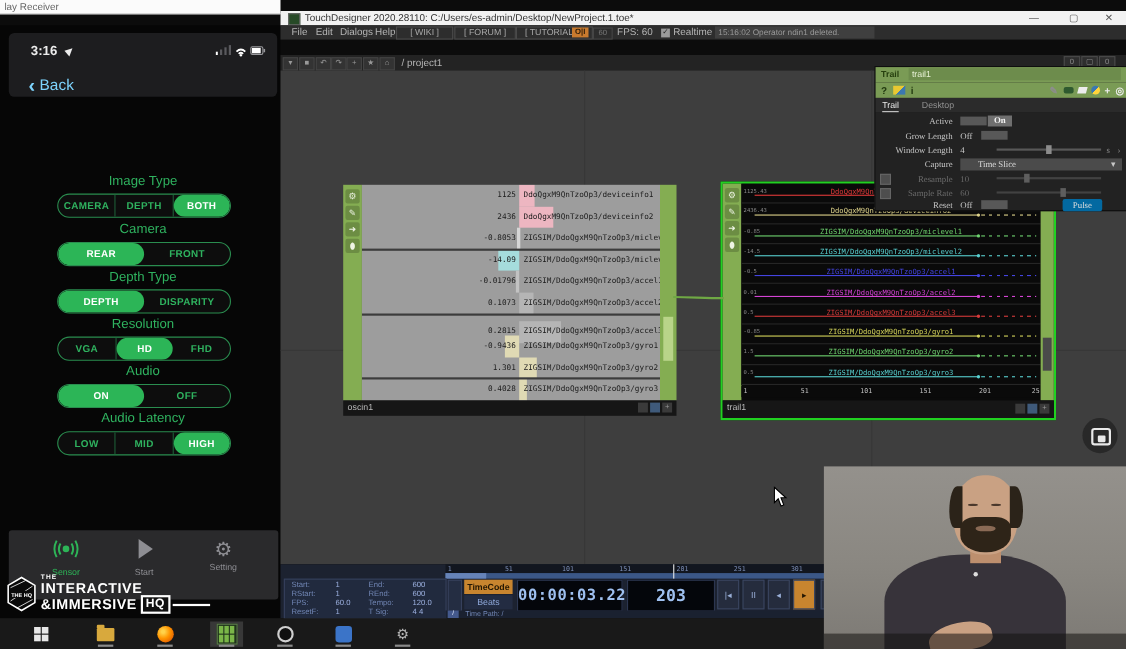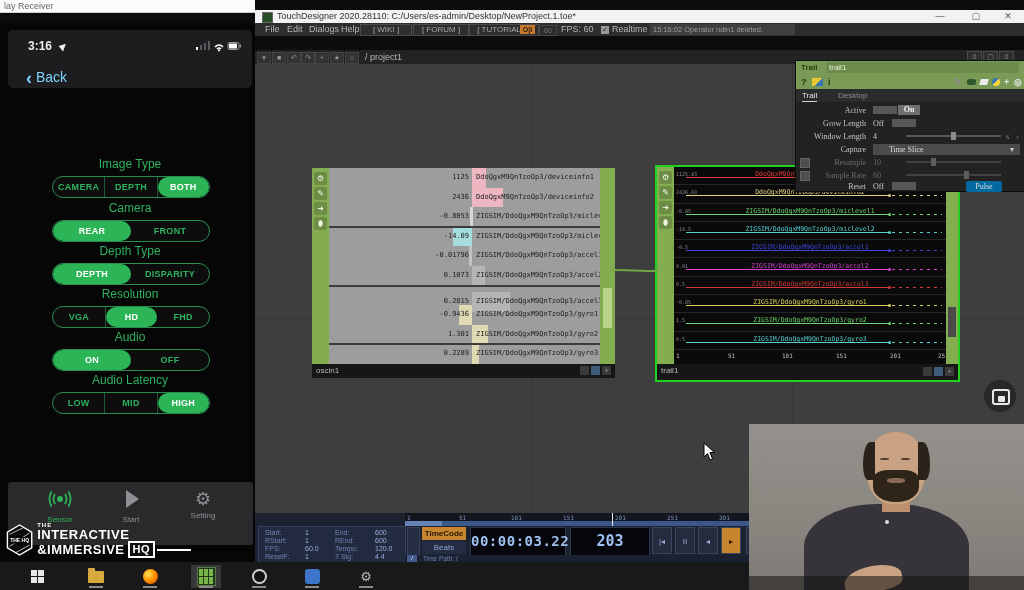--- a/index.html
+++ b/index.html
@@ -383,21 +383,21 @@
             <div class="oscin-val">-0.9436</div>
             <div class="oscin-ch">ZIGSIM/DdoQgxM9QnTzoOp3/gyro1</div>
           </div>
           <div class="oscin-row" style="top: 156.8px;">
             <div class="oscin-bar" style="left: 143px; width: 16px; background: rgb(224, 218, 180);"></div>
             <div class="oscin-val">1.301</div>
             <div class="oscin-ch">ZIGSIM/DdoQgxM9QnTzoOp3/gyro2</div>
           </div>
           <div class="oscin-row" style="top: 176.4px;">
             <div class="oscin-bar" style="left: 143px; width: 7px; background: rgb(224, 218, 180);"></div>
-            <div class="oscin-val">0.2289</div>
+            <div class="oscin-val">0.4028</div>
             <div class="oscin-ch">ZIGSIM/DdoQgxM9QnTzoOp3/gyro3</div>
           </div>
           <div class="oscin-sep" style="top: 57.8px;"></div>
           <div class="oscin-sep" style="top: 116.6px;"></div>
           <div class="oscin-sep" style="top: 175.4px;"></div>
         </div>
       <div class="rail" style="left:288px;top:0;width:15px;height:196px;">
         <div style="position:absolute;left:3px;top:120px;width:9px;height:40px;background:#b9d489;"></div>
       </div>
       <div class="name-bar" style="left:0;top:196px;width:303px;height:14px;">

